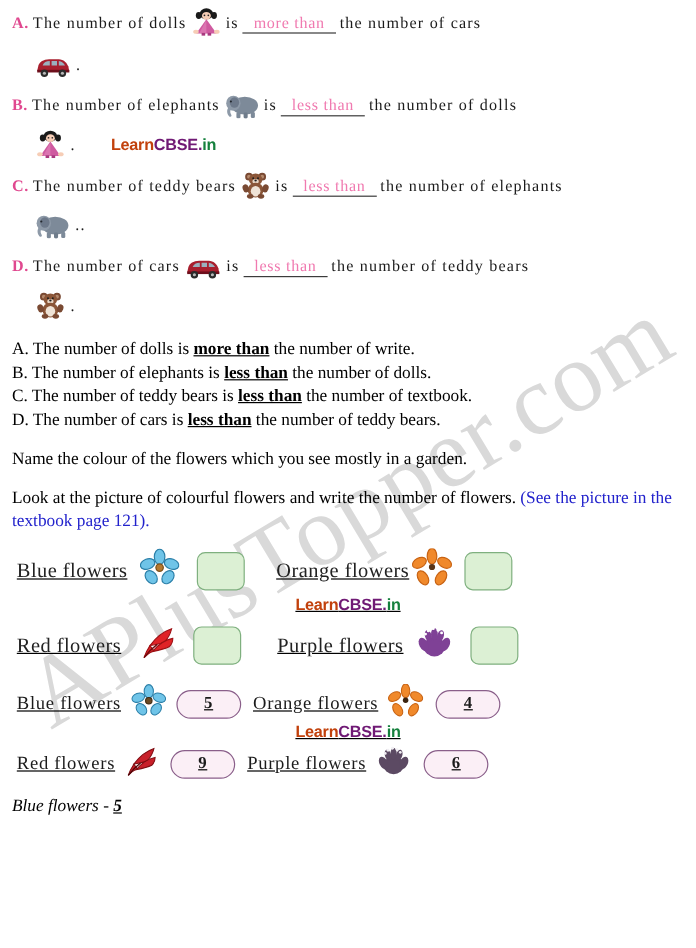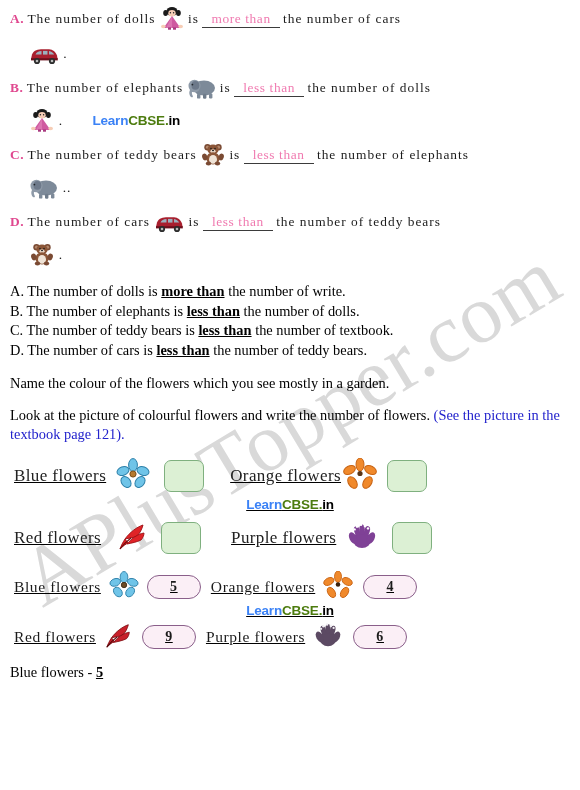--- a/index.html
+++ b/index.html
@@ -129,26 +129,26 @@
   }
 
   
   .lcb {
     font-family: "Liberation Sans", sans-serif;
     font-weight: bold;
     font-size: 13.5px;
     letter-spacing: -.2px;
     white-space: nowrap;
   }
-  .lcb .l1 { color: #3b82f6; }
-  .lcb .l2 { color: #4d7c0f; }
-  .lcb .l3 { color: #000000; }
-
-  
-  .finals { padding: 0 14px 0 10px; font-size: 14.4px; line-height: 19.5px; }
+  .lcb .l1 { color: #c2410c; }
+  .lcb .l2 { color: #701a75; }
+  .lcb .l3 { color: #15803d; }
+
+  
+  .finals { padding: 0 14px 0 10px; font-size: 14.4px; line-height: 19.5px; font-style: italic; }
   .finals .u { font-weight: bold; text-decoration: underline; }
 </style>
 </head>
 <body>
 
 <div id="watermark">APlusTopper.com</div>
 
 <div id="page">
 
   <div class="scan">

